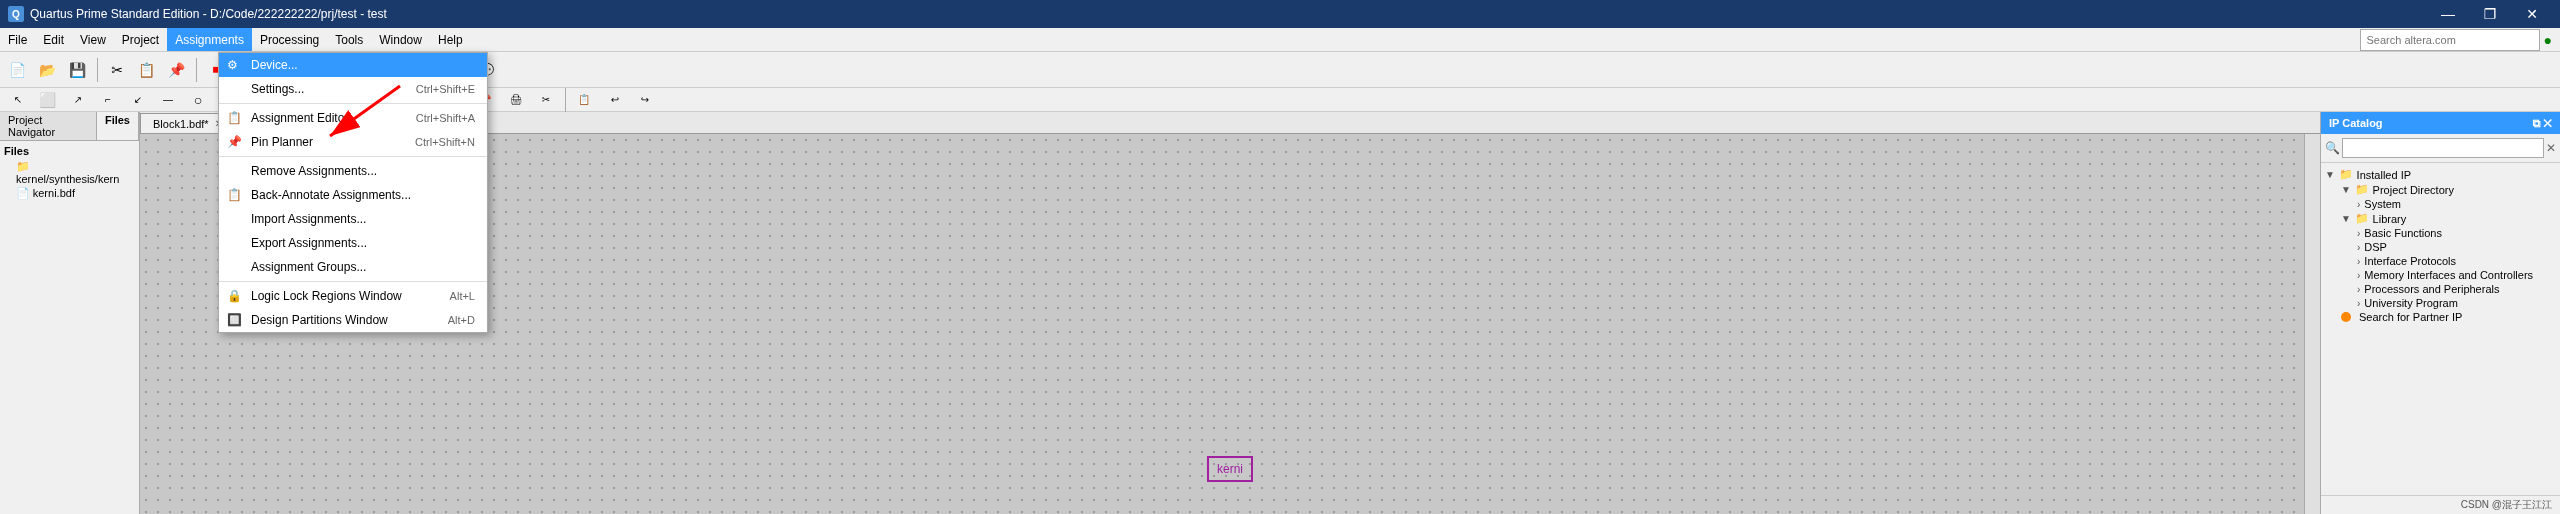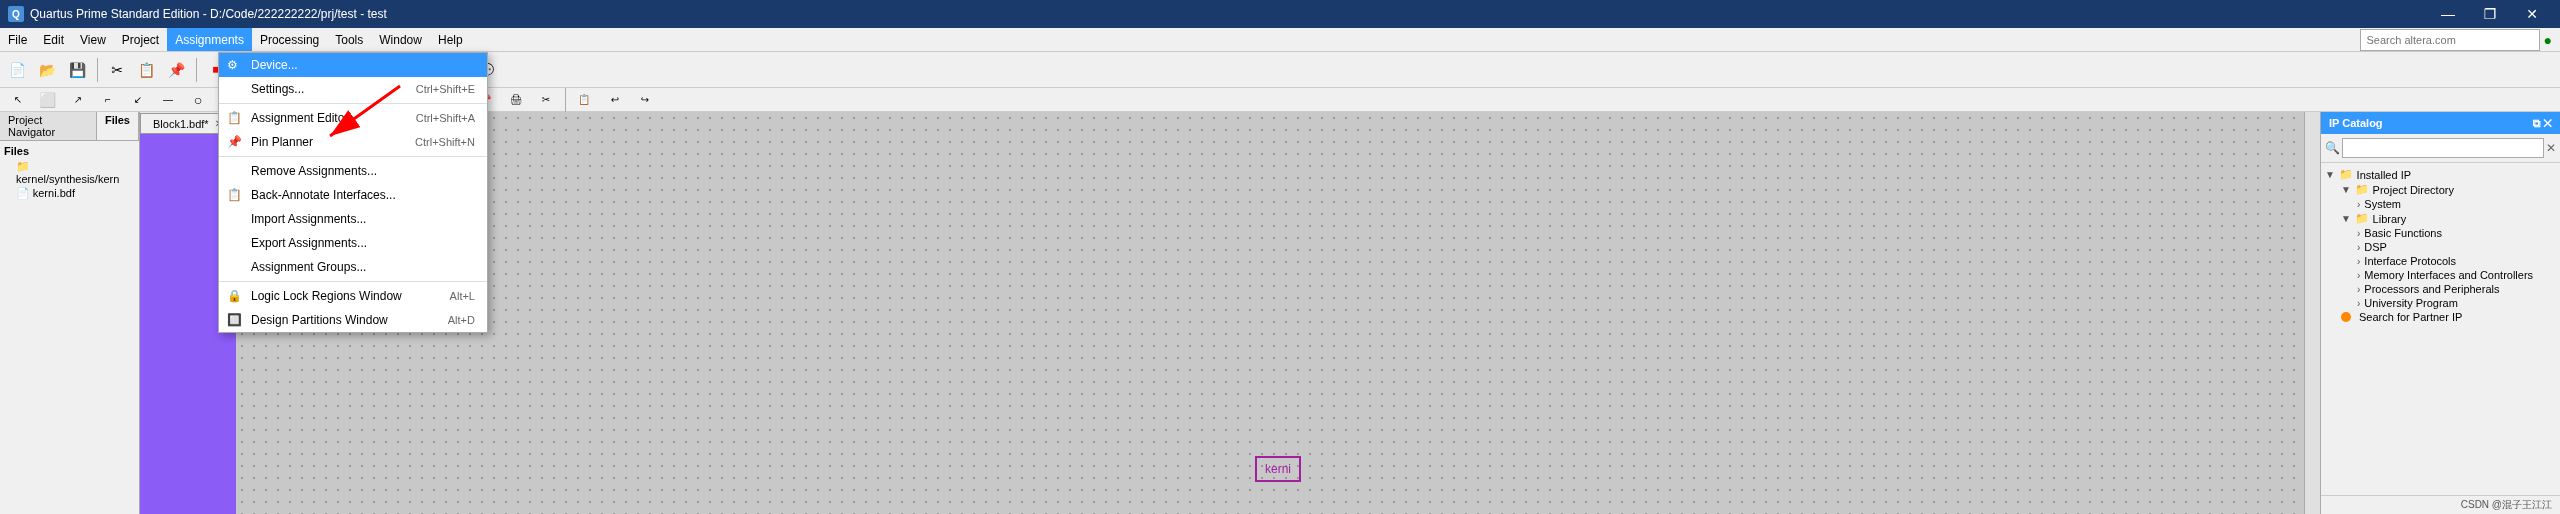--- a/index.html
+++ b/index.html
@@ -167,21 +167,21 @@
     .panel-item {
       font-size: 11px;
       padding: 1px 4px 1px 12px;
       cursor: pointer;
     }
 
     
     .center-area {
       flex: 1;
       display: flex;
-      flex-direction: row;
+      flex-direction: column;
       background: #8b5cf6;
       overflow: hidden;
     }
     .tab-bar {
       background: #e8e8e8;
       height: 22px;
       display: flex;
       align-items: flex-end;
       border-bottom: 1px solid #999;
     }
@@ -533,21 +533,21 @@
     <span class="dropdown-item-icon">📌</span>
     <span>Pin Planner</span>
     <span class="shortcut">Ctrl+Shift+N</span>
   </div>
   <div class="dropdown-separator"></div>
   <div class="dropdown-item">
     <span>Remove Assignments...</span>
   </div>
   <div class="dropdown-item">
     <span class="dropdown-item-icon">📋</span>
-    <span>Back-Annotate Interfaces...</span>
+    <span>Back-Annotate Assignments...</span>
   </div>
   <div class="dropdown-item">
     <span>Import Assignments...</span>
   </div>
   <div class="dropdown-item">
     <span>Export Assignments...</span>
   </div>
   <div class="dropdown-item">
     <span>Assignment Groups...</span>
   </div>

